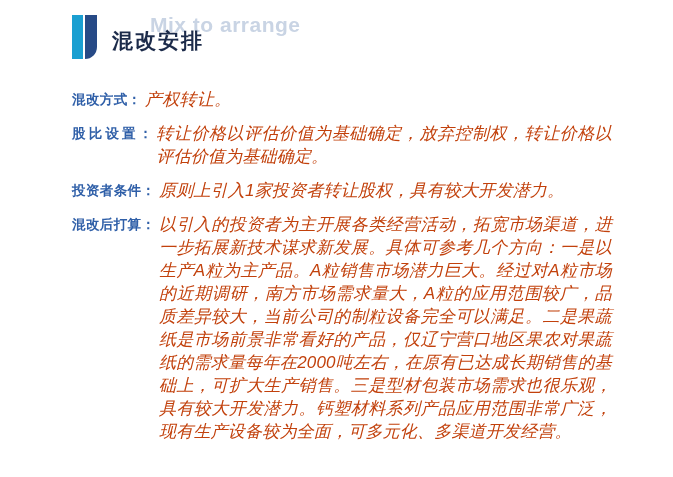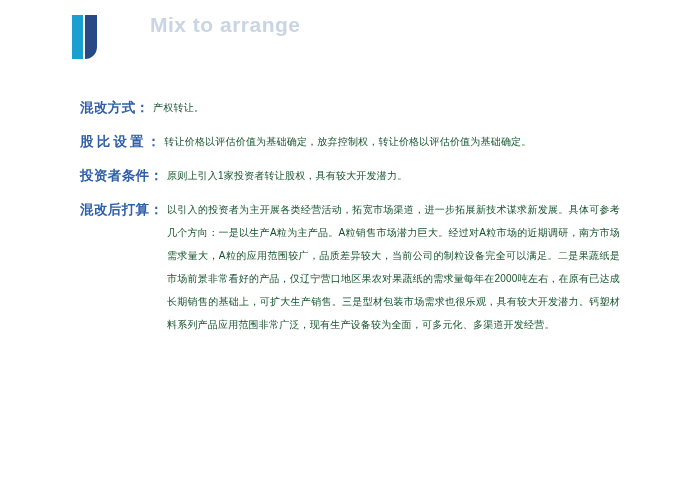--- a/index.html
+++ b/index.html
@@ -78,24 +78,23 @@
     font-weight: bold;
     color: #1c2b4a;
     letter-spacing: 2px;
     white-space: nowrap;
     margin-top: 8px;
   }
 
   
   .content {
     position: absolute;
-    left: 80px;
+    left: 72px;
     top: 88px;
     width: 540px;
-    margin-top: 8px;
   }
   .row {
     display: flex;
     align-items: flex-start;
     margin-bottom: 11px;
   }
   .row-label {
     flex: none;
     color: #2f5fa8;
     font-size: 13.5px;
@@ -110,39 +109,41 @@
   }
   .row-colon {
     flex: none;
     color: #2f5fa8;
     font-size: 13.5px;
     font-weight: bold;
     line-height: 23px;
     margin-right: 4px;
   }
   .row-text {
-    color: #14532d;
-    font-size: 10px;
+    color: #c2410c;
+    font-size: 17px;
     line-height: 23px;
     text-align: justify;
     letter-spacing: 0.2px;
+    font-style: italic;
   }
 </style>
 </head>
 <body>
 
 <div class="page">
 
   <div class="header">
     <div class="header-mark">
       <div class="mark-bar-left"></div>
       <div class="mark-bar-right"></div>
     </div>
     <div class="header-titles">
       <div class="title-en">Mix to arrange</div>
+      <div class="title-cn">混改安排</div>
     </div>
   </div>
 
   <div class="content">
 
     <div class="row">
       <span class="row-label">混改方式</span>
       <span class="row-colon">：</span>
       <span class="row-text">产权转让。</span>
     </div>

